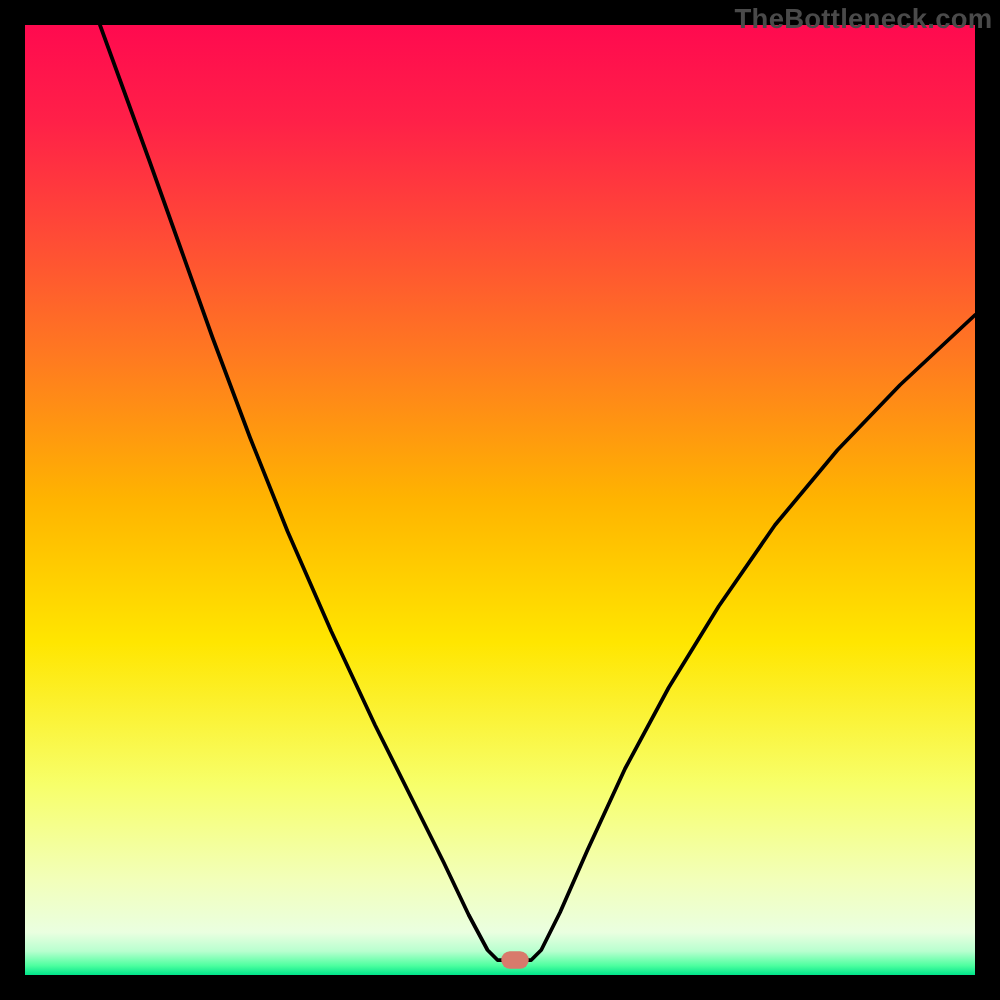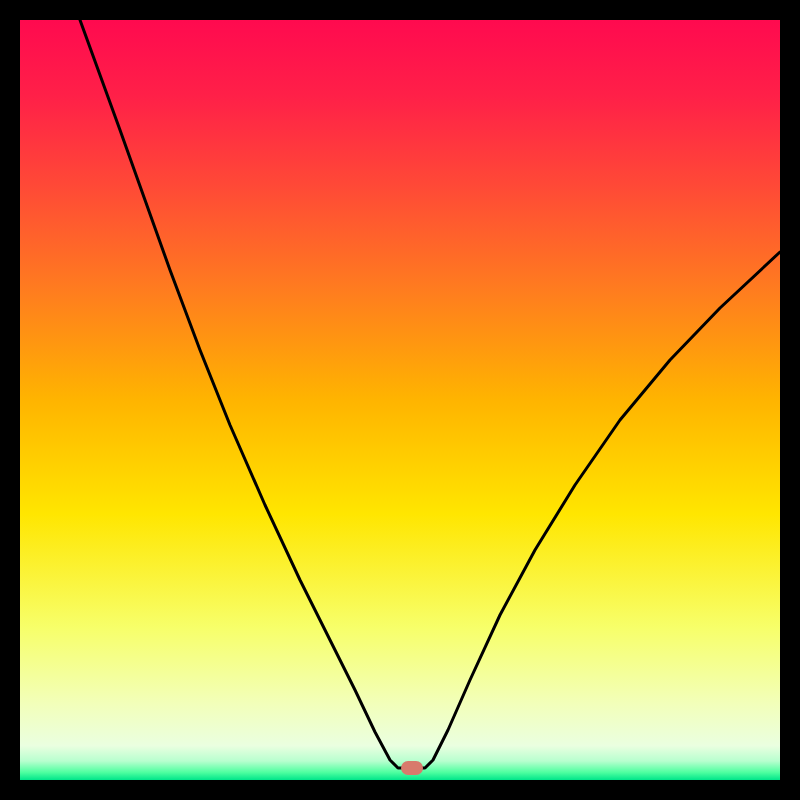--- a/index.html
+++ b/index.html
@@ -70,14 +70,15 @@
             <stop offset="99%" stop-color="#4effa0"></stop>
             <stop offset="100%" stop-color="#00e58a"></stop>
           </linearGradient>
       </defs>
       <rect x="0" y="0" width="760" height="760" fill="url(#bg-grad)"></rect>
       <path id="curve-path" fill="none" stroke="#000000" stroke-width="3" stroke-linejoin="round" stroke-linecap="round" d="M60 0 L80 55 L100 110 L125 180 L150 250 L180 330 L210 405 L245 485 L280 560 L310 620 L335 670 L355 712 L370 740 L378 748 L405 748 L413 740 L428 710 L450 660 L480 595 L515 530 L555 465 L600 400 L650 340 L700 288 L760 232"></path>
     </svg>
     <div class="marker" id="minimum-marker" style="left: 381px; top: 741px; background: rgb(216, 122, 108);"></div>
   </div>
 
+  <div class="attribution">TheBottleneck.com</div>
 
 </div>
 
 </body></html>

